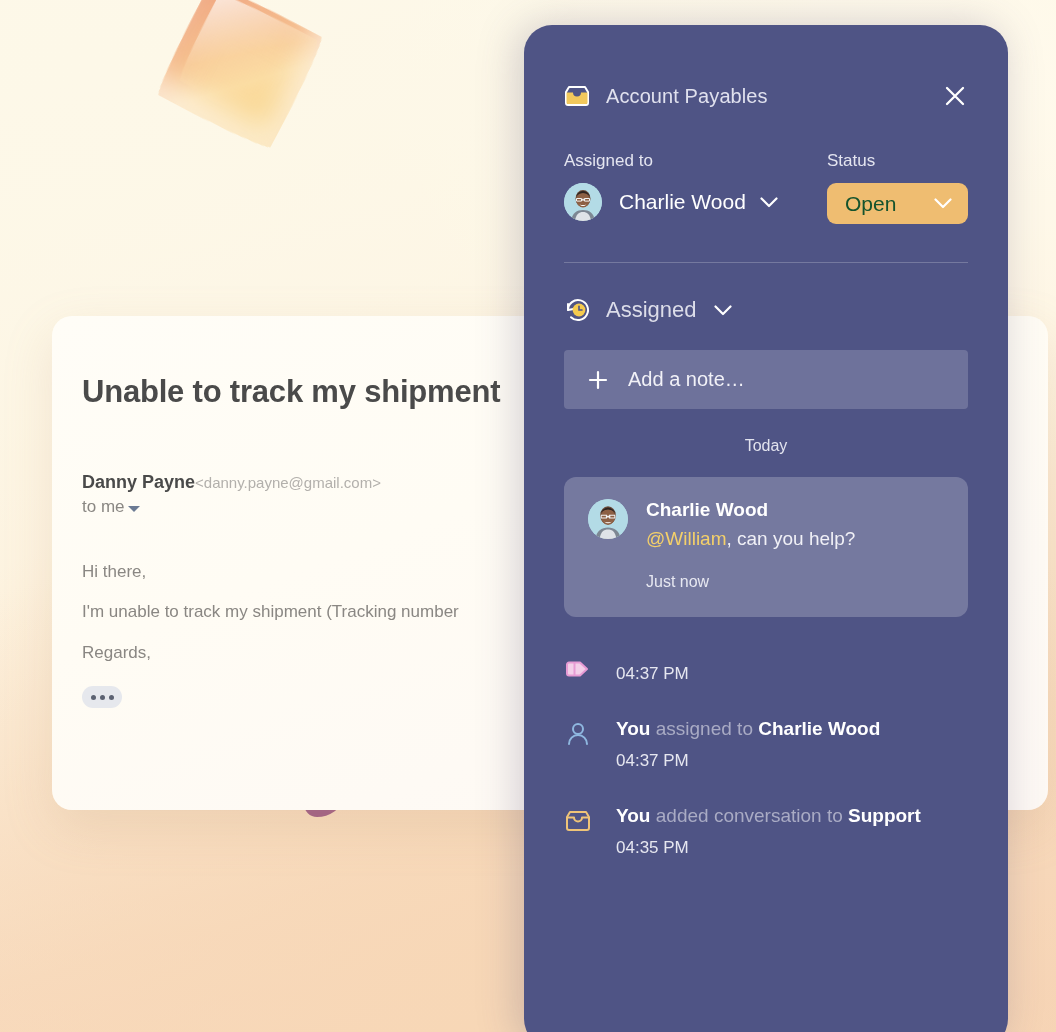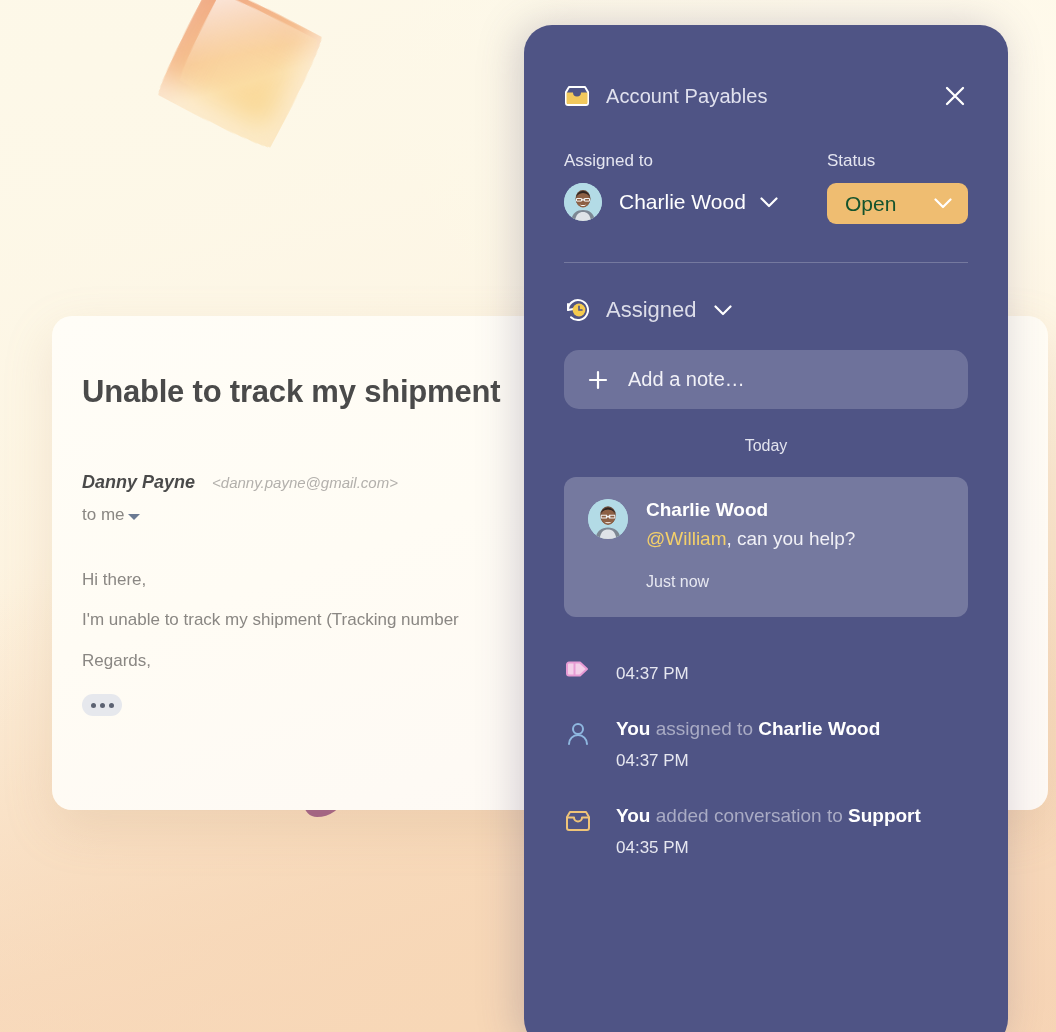--- a/index.html
+++ b/index.html
@@ -41,24 +41,24 @@
     border-radius:20px;
     box-shadow:0 18px 50px rgba(190,150,110,.18);
     overflow:hidden;
   }
   .email-inner{ padding:58px 0 0 30px; position:relative; z-index:2;}
   .email-subject{
     font-size:31px; font-weight:bold; color:#4a4a4a; letter-spacing:-.2px;
     white-space:nowrap;
   }
   .email-meta{ margin-top:62px; }
-  .sender-row{ display:flex; align-items:baseline; gap:17px; white-space:nowrap;font-style:italic;}
+  .sender-row{ display:flex; align-items:baseline; white-space:nowrap;}
   .sender-name{ font-size:18px; font-weight:bold; color:#4a4a4a; }
   .sender-email{ font-size:15px; color:#b3b0ac; }
-  .to-row{ display:flex; align-items:center; gap:3px; margin-top:12px;}
+  .to-row{ display:flex; align-items:center; gap:3px; margin-top:4px;}
   .to-me{ font-size:17px; color:#8a8783; }
   .caret-down{
     width:0;height:0;border-left:6px solid transparent;border-right:6px solid transparent;
     border-top:6px solid #6b7a93; margin-top:3px;
   }
   .email-body{ margin-top:42px; }
   .email-body p{ font-size:17px; color:#8a8783; line-height:1.55; white-space:nowrap;}
   .email-body p + p{ margin-top:14px; }
   .email-regards{ margin-top:50px; }
   .more-btn{
@@ -99,21 +99,21 @@
   .status-badge .chev{ margin-left:auto; margin-right:16px; }
 
   .divider{ height:1px; background:rgba(255,255,255,.22); margin:38px 0 0 0; }
 
   .activity-head{ display:flex; align-items:center; margin-top:33px; }
   .activity-icon{ width:28px;height:28px; flex:none; margin-right:14px;}
   .activity-title{ font-size:22px; color:#dcdde9; }
   .activity-head .chev{ margin-left:17px; }
 
   .add-note{
-    margin-top:26px; height:59px; border-radius:15px;
+    margin-top:26px; height:59px; border-radius:4px;
     background:rgba(255,255,255,.18);
     display:flex; align-items:center; cursor:pointer;
   }
   .plus{ width:20px;height:20px; margin-left:24px; flex:none;}
   .add-note .txt{ font-size:20px; color:#f1f1f7; margin-left:20px; }
 
   .today{ text-align:center; font-size:16px; color:#e2e3ee; margin-top:28px; }
 
   .note-card{
     margin-top:22px; border-radius:12px; background:rgba(255,255,255,.22);

